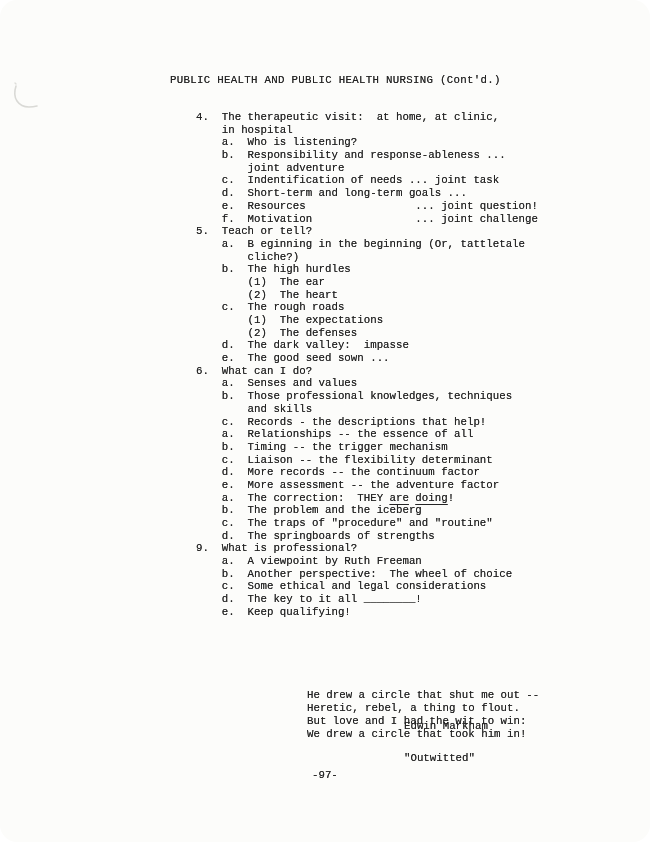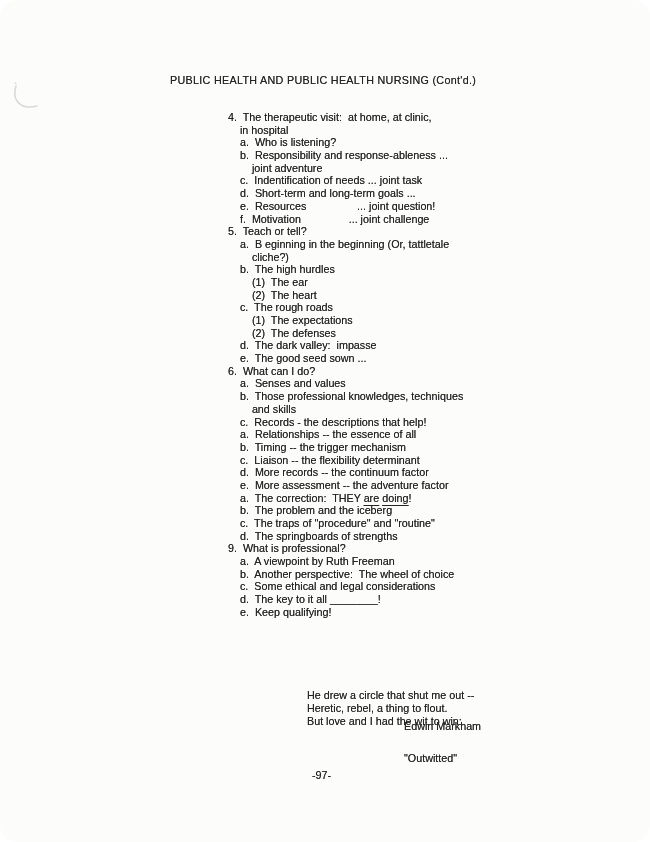--- a/index.html
+++ b/index.html
@@ -6,38 +6,37 @@
     margin: 0;
     padding: 0;
     background: #ffffff;
   }
   .page {
     position: relative;
     width: 650px;
     height: 842px;
     background: #fcfcfa;
     overflow: hidden;
-    font-family: Liberation Sans, sans-serif;
+    font-family: Liberation Mono, monospace;
     font-size: 10.75px;
     color: #242424;
     text-shadow: 0 0 0.6px rgba(35,35,35,0.75);
     border-radius: 17px;
   }
   .doc-title {
     position: absolute;
     left: 170px;
     top: 74px;
     white-space: pre;
     letter-spacing: 0.3px;
   }
   .outline {
     position: absolute;
     left: 196px;
     top: 111px;
-    margin-left: 32px;
   }
   .outline .line {
     white-space: pre;
     line-height: 12.7px;
     height: 12.7px;
   }
   .outline .line span.u {
     text-decoration: underline;
     text-underline-offset: 2.5px;
   }
@@ -128,20 +127,21 @@
       <div class="line"><span>    b.  Another perspective:  The wheel of choice</span></div>
       <div class="line"><span>    c.  Some ethical and legal considerations</span></div>
       <div class="line"><span>    d.  The key to it all ________!</span></div>
       <div class="line"><span>    e.  Keep qualifying!</span></div>
     </div>
 
   <div class="poem" id="poem">
       <div class="line">He drew a circle that shut me out --</div>
       <div class="line">Heretic, rebel, a thing to flout.</div>
       <div class="line">But love and I had the wit to win:</div>
+      <div class="line">We drew a circle that took him in!</div>
     </div>
 
   <div class="poem-title">"Outwitted"</div>
 
   <div class="poem-author">Edwin Markham</div>
 
   <div class="page-number">-97-</div>
 
 </div>
 

